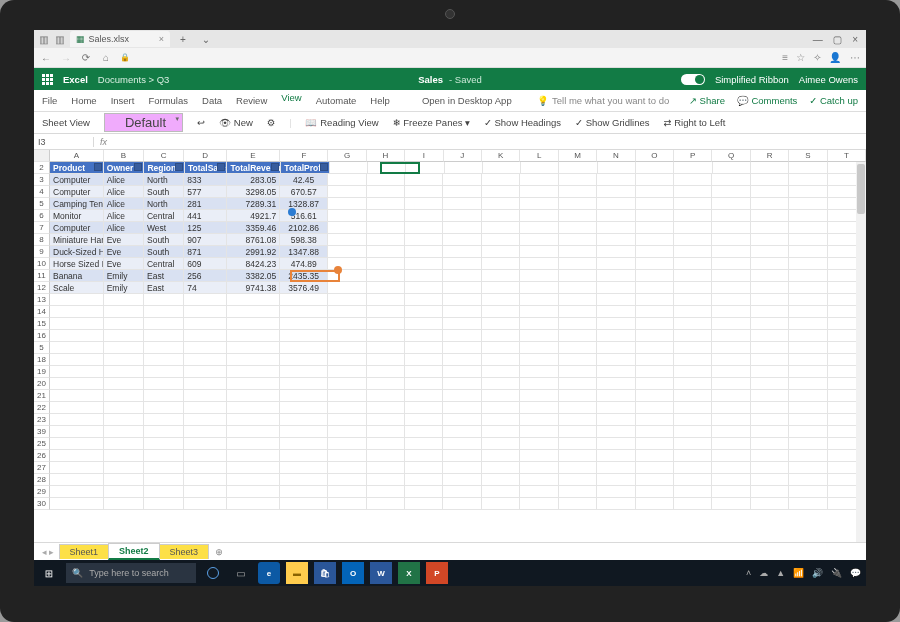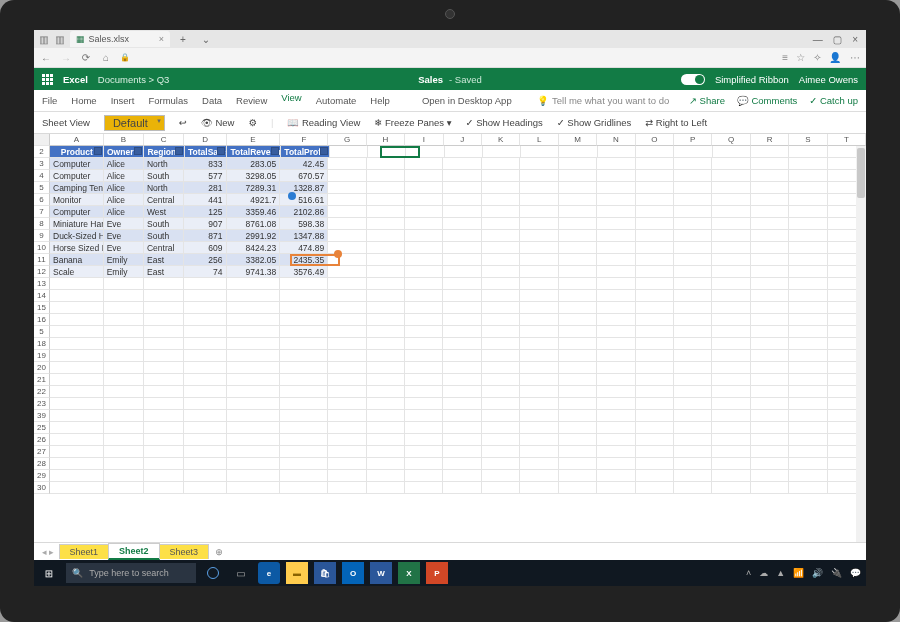--- a/index.html
+++ b/index.html
@@ -36,42 +36,42 @@
 
 .ribbon-tabs{height:22px;background:#fff;border-bottom:1px solid #ddd;display:flex;align-items:center;padding:0 8px;gap:14px;font-size:9.5px;color:#555}
 .ribbon-tabs .tabbtn{cursor:default}
 .ribbon-tabs .active{color:#127b45;border-bottom:2px solid #127b45;padding-bottom:9px;margin-bottom:-5px}
 .tellme{color:#888;margin-left:12px}
 .ribbon-right{margin-left:auto;display:flex;gap:12px;color:#127b45}
 .ribbon-right .cm{color:#127b45}
 
 
 .ribbon-cmd{height:22px;background:#fff;border-bottom:1px solid #d9d9d9;display:flex;align-items:center;padding:0 8px;gap:14px;font-size:9.5px;color:#444}
-.sel{border:1px solid #bbb;padding:1px 16px 1px 8px;font-size:11px;position:relative;background:#eab308}
+.sel{border:1px solid #bbb;padding:1px 16px 1px 20px;font-size:13px;position:relative;background:#f0abfc}
 .sel::after{content:"▾";position:absolute;right:3px;top:1px;font-size:7px;color:#666}
 .chk::before{content:"✓ ";color:#444}
 
 
 .fxbar{height:16px;background:#fff;border-bottom:1px solid #d9d9d9;display:flex;align-items:center;font-size:9px}
 .namebox{width:60px;border-right:1px solid #d9d9d9;padding:0 4px;color:#555}
 .fx{padding:0 6px;font-style:italic;color:#888}
 
 
 .grid-wrap{flex:1;display:flex;overflow:hidden;position:relative;background:#fff}
 .rowhdrs{width:16px;background:#fff;font-size:8px;color:#555}
 .rowhdrs div{height:12px;border-bottom:1px solid #e4e4e4;border-right:1px solid #ccc;text-align:center;line-height:12px}
 .gridmain{flex:1;overflow:hidden;position:relative}
 .colhdrs{display:flex;height:12px;font-size:8px;color:#555}
 .colhdrs div{border-right:1px solid #e4e4e4;border-bottom:1px solid #ccc;text-align:center;line-height:12px}
 .cells{position:relative}
 .row{display:flex;height:12px}
 .cell{border-right:1px solid #e4e4e4;border-bottom:1px solid #e4e4e4;line-height:12px;font-size:8.5px;padding:0 3px;overflow:hidden;white-space:nowrap}
-.cA{width:56px}.cB{width:42px}.cC{width:42px}.cD{width:44px;text-align:right}.cE{width:56px;text-align:right}.cF{width:50px;text-align:right}
+.cA{width:56px}.cB{width:42px}.cC{width:42px}.cD{width:44px;}.cE{width:56px;text-align:right}.cF{width:50px;text-align:center}
 .cRest{width:40px}
-.thdr{background:#4472c4;color:#fff;font-weight:600;text-align:right;position:relative;padding-right:10px}
+.thdr{background:#4472c4;color:#fff;font-weight:600;text-align:left;position:relative;padding-right:10px}
 .thdr .fbtn{position:absolute;right:1px;top:1px;width:8px;height:8px;background:#385d9e;border:1px solid #2d4d85}
 .band0{background:#d9e1f2}
 .band1{background:#eaeef7}
 .activecell{border:2px solid #127b45;position:absolute}
 .orange-box{border:2px solid #e8833a;position:absolute}
 
 .vscroll{position:absolute;right:0;top:12px;bottom:0;width:10px;background:#f1f1f1}
 .vscroll .thumb{position:absolute;left:1px;right:1px;top:2px;height:50px;background:#c8c8c8;border-radius:2px}
 
 
@@ -193,20 +193,25 @@
   <span>👁 <span>New</span></span>
   <span>⚙</span>
   <span style="color:#ddd">|</span>
   <span>📖 <span>Reading View</span></span>
   <span>❄ <span>Freeze Panes</span> ▾</span>
   <span class="chk">Show Headings</span>
   <span class="chk">Show Gridlines</span>
   <span>⇄ <span>Right to Left</span></span>
 </div>
 
+<div class="fxbar">
+  <div class="namebox">I3</div>
+  <span class="fx">fx</span>
+  <div style="flex:1"></div>
+</div>
 
 <div class="grid-wrap">
   <div class="rowhdrs" id="rowhdrs">
     <div style="background:#f0f0f0"></div>
   <div>2</div>
           <div>3</div>
           <div>4</div>
           <div>5</div>
           <div>6</div>
           <div>7</div>

